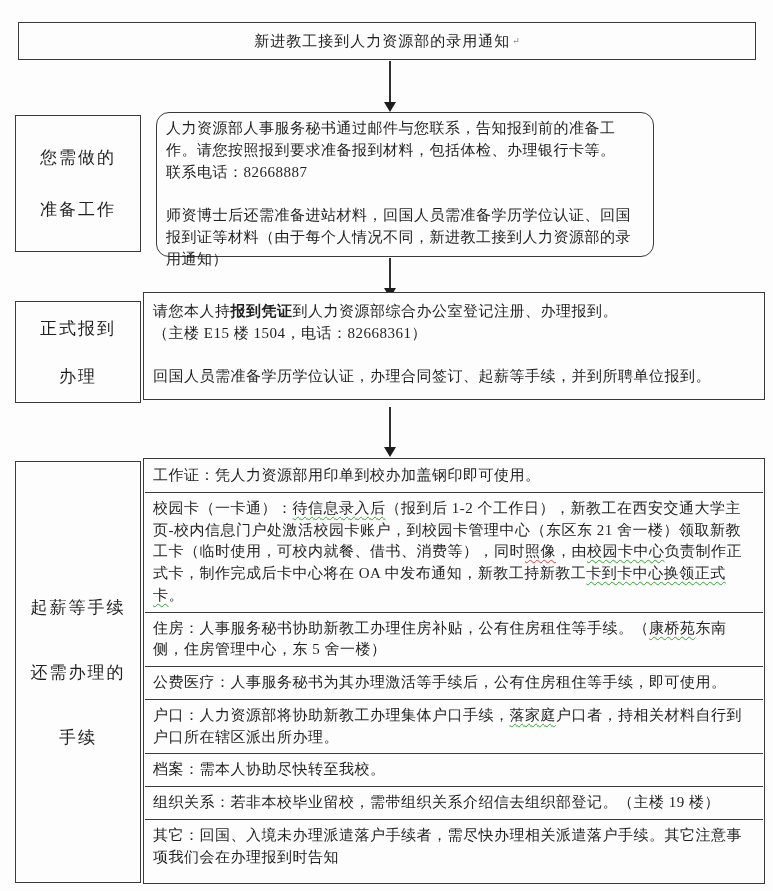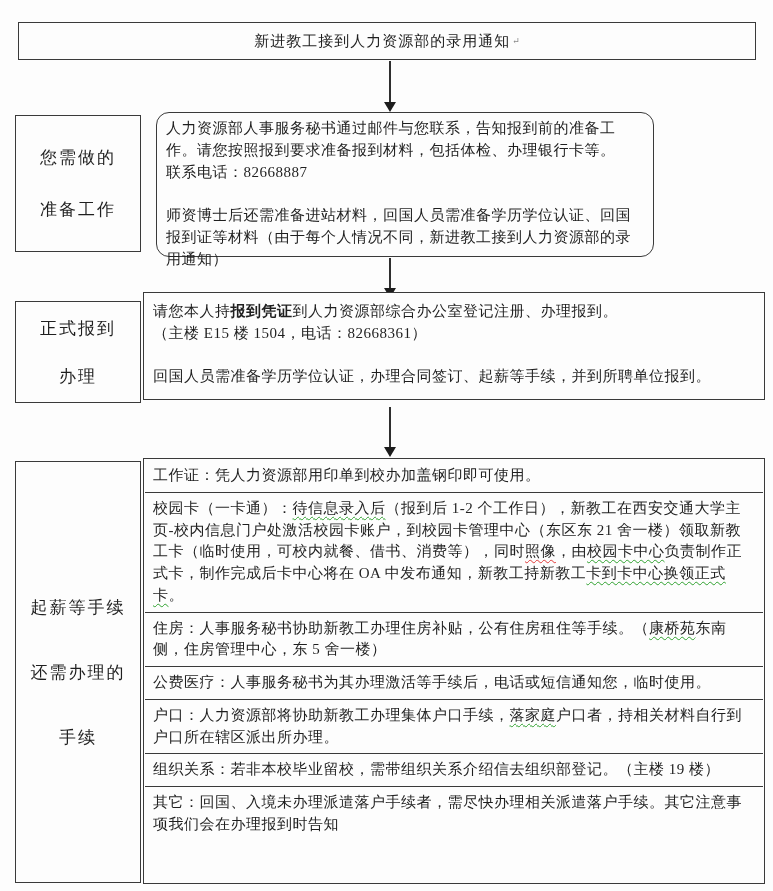--- a/index.html
+++ b/index.html
@@ -122,19 +122,20 @@
 
   <div class="box label-box s3-label">
     <div>起薪等手续</div>
     <div>还需办理的</div>
     <div>手续</div>
   </div>
   <div class="box content-box s3-content">
     <div class="trow"><span>工作证：凭人力资源部用印单到校办加盖钢印即可使用。</span></div>
     <div class="trow"><span>校园卡（一卡通）：</span><span class="seg-gw">待信息录入后</span><span>（报到后 1-2 个工作日），新教工在西安交通大学主页-校内信息门户处激活校园卡账户，到校园卡管理中心（东区东 21 舍一楼）领取新教工卡（临时使用，可校内就餐、借书、消费等），同时</span><span class="seg-rw">照像</span><span>，由</span><span class="seg-gw">校园卡中心</span><span>负责制作正式卡，制作完成后卡中心将在 OA 中发布通知，新教工持新教工</span><span class="seg-gw">卡到卡中心换领正式卡</span><span>。</span></div>
     <div class="trow"><span>住房：人事服务秘书协助新教工办理住房补贴，公有住房租住等手续。（</span><span class="seg-gw">康桥苑</span><span>东南侧，住房管理中心，东 5 舍一楼）</span></div>
-    <div class="trow"><span>公费医疗：人事服务秘书为其办理激活等手续后，电话或短信通知您，临时使用。</span></div>
+    <div class="trow"><span>公费医疗：人事服务秘书为其办理激活等手续后，公有住房租住等手续，即可使用。</span></div>
     <div class="trow"><span>户口：人力资源部将协助新教工办理集体户口手续，</span><span class="seg-gw">落家庭</span><span>户口者，持相关材料自行到户口所在辖区派出所办理。</span></div>
+    <div class="trow"><span>档案：需本人协助尽快转至我校。</span></div>
     <div class="trow"><span>组织关系：若非本校毕业留校，需带组织关系介绍信去组织部登记。（主楼 19 楼）</span></div>
     <div class="trow"><span>其它：回国、入境未办理派遣落户手续者，需尽快办理相关派遣落户手续。其它注意事项我们会在办理报到时告知</span></div>
   </div>
 
 </div>
 
 </body></html>

